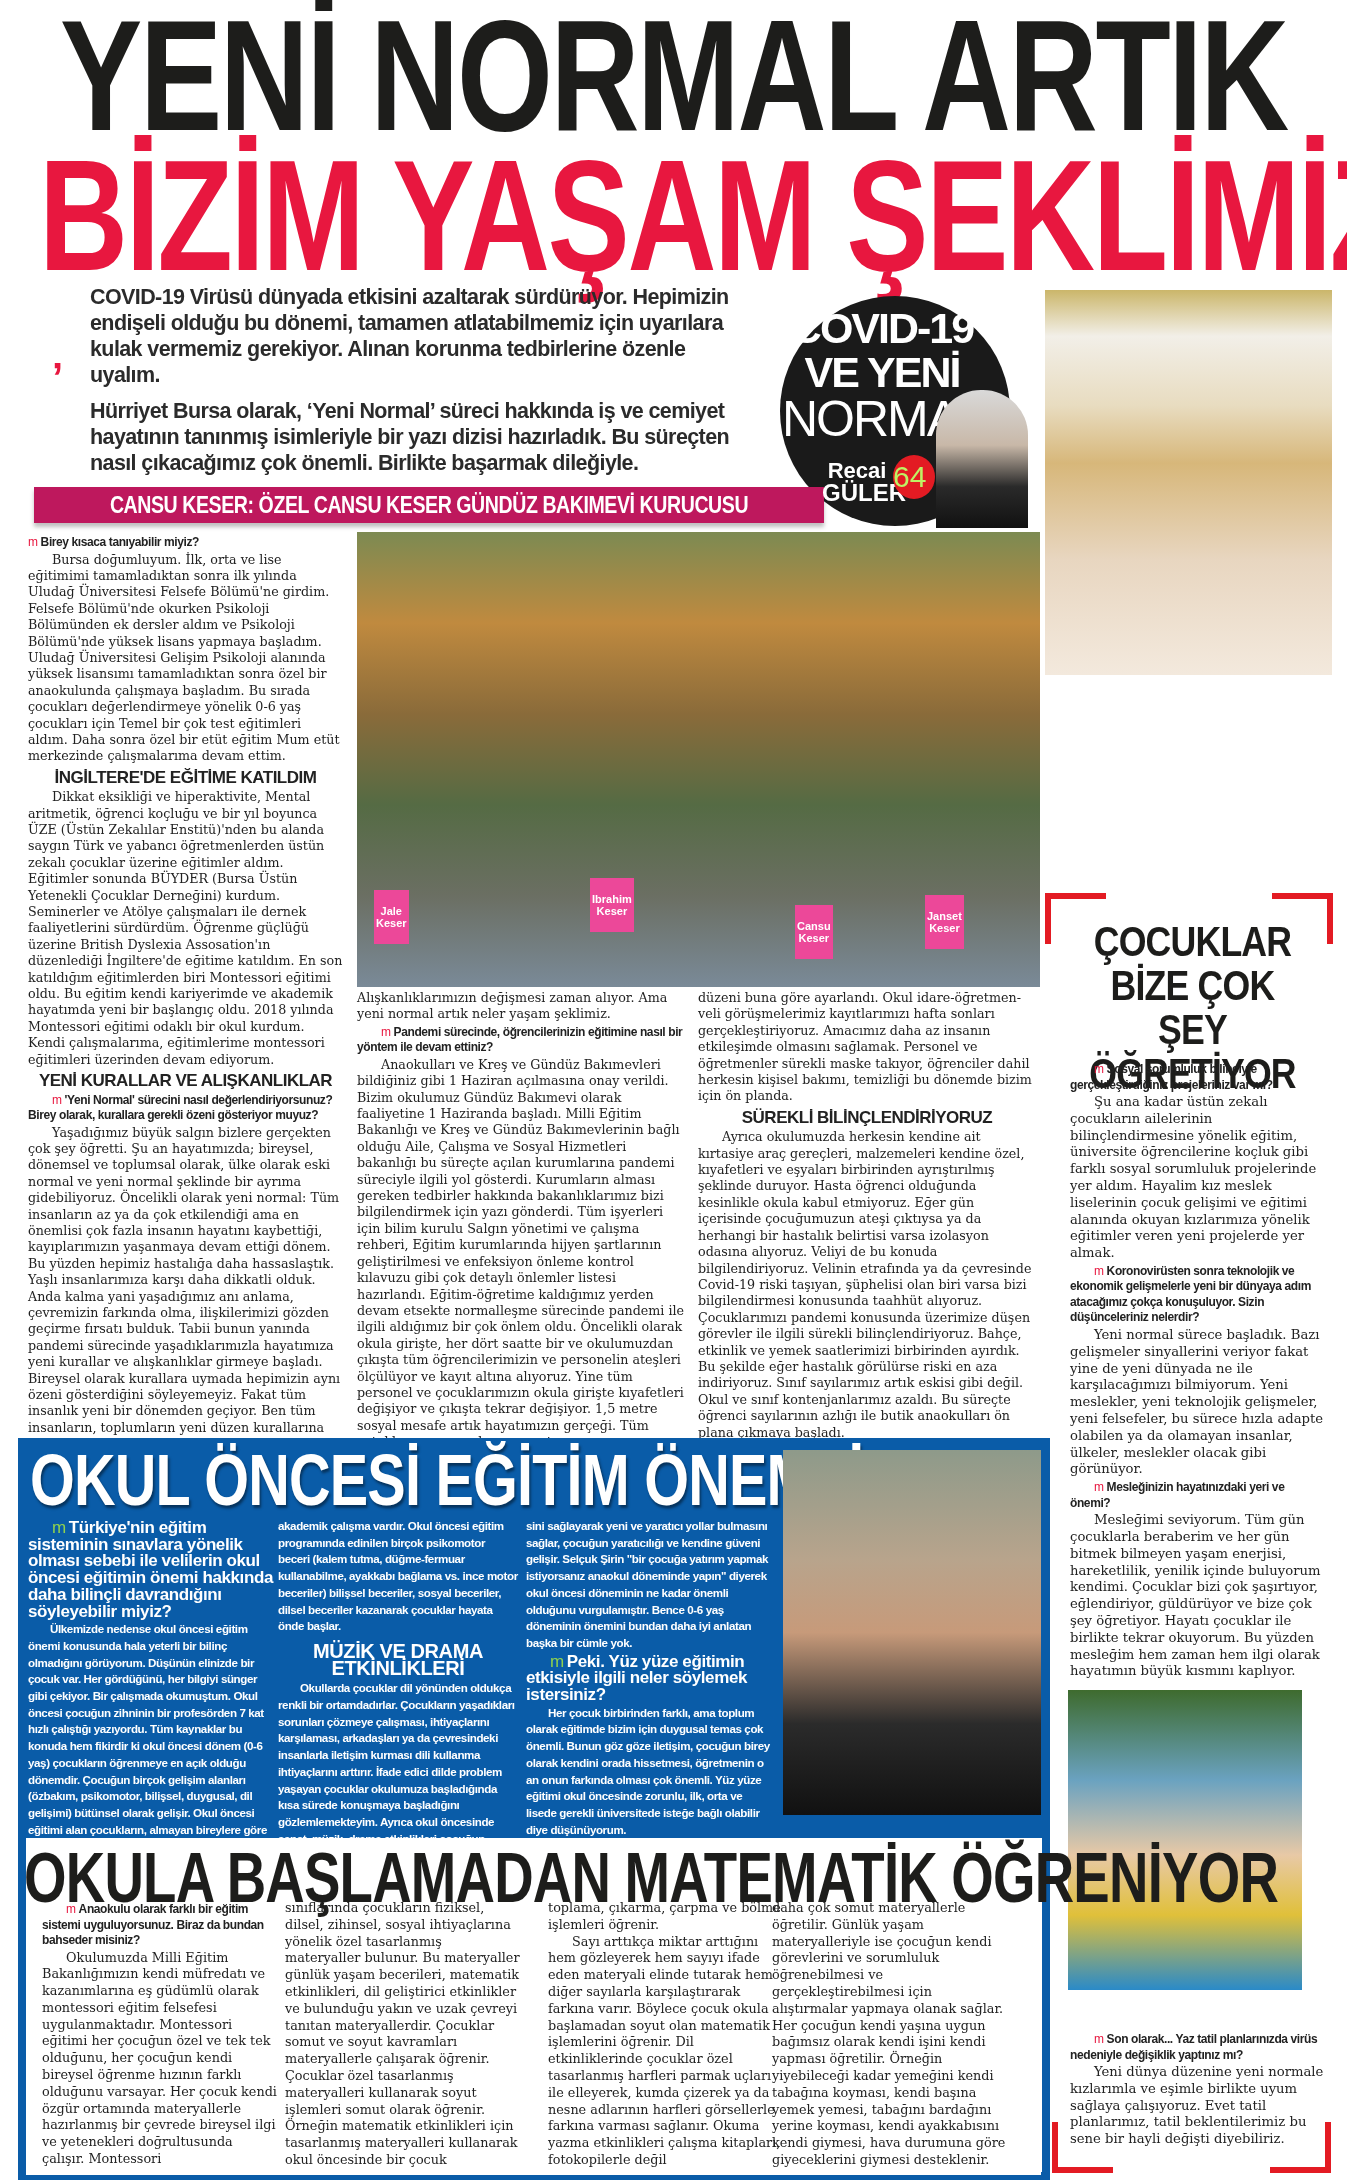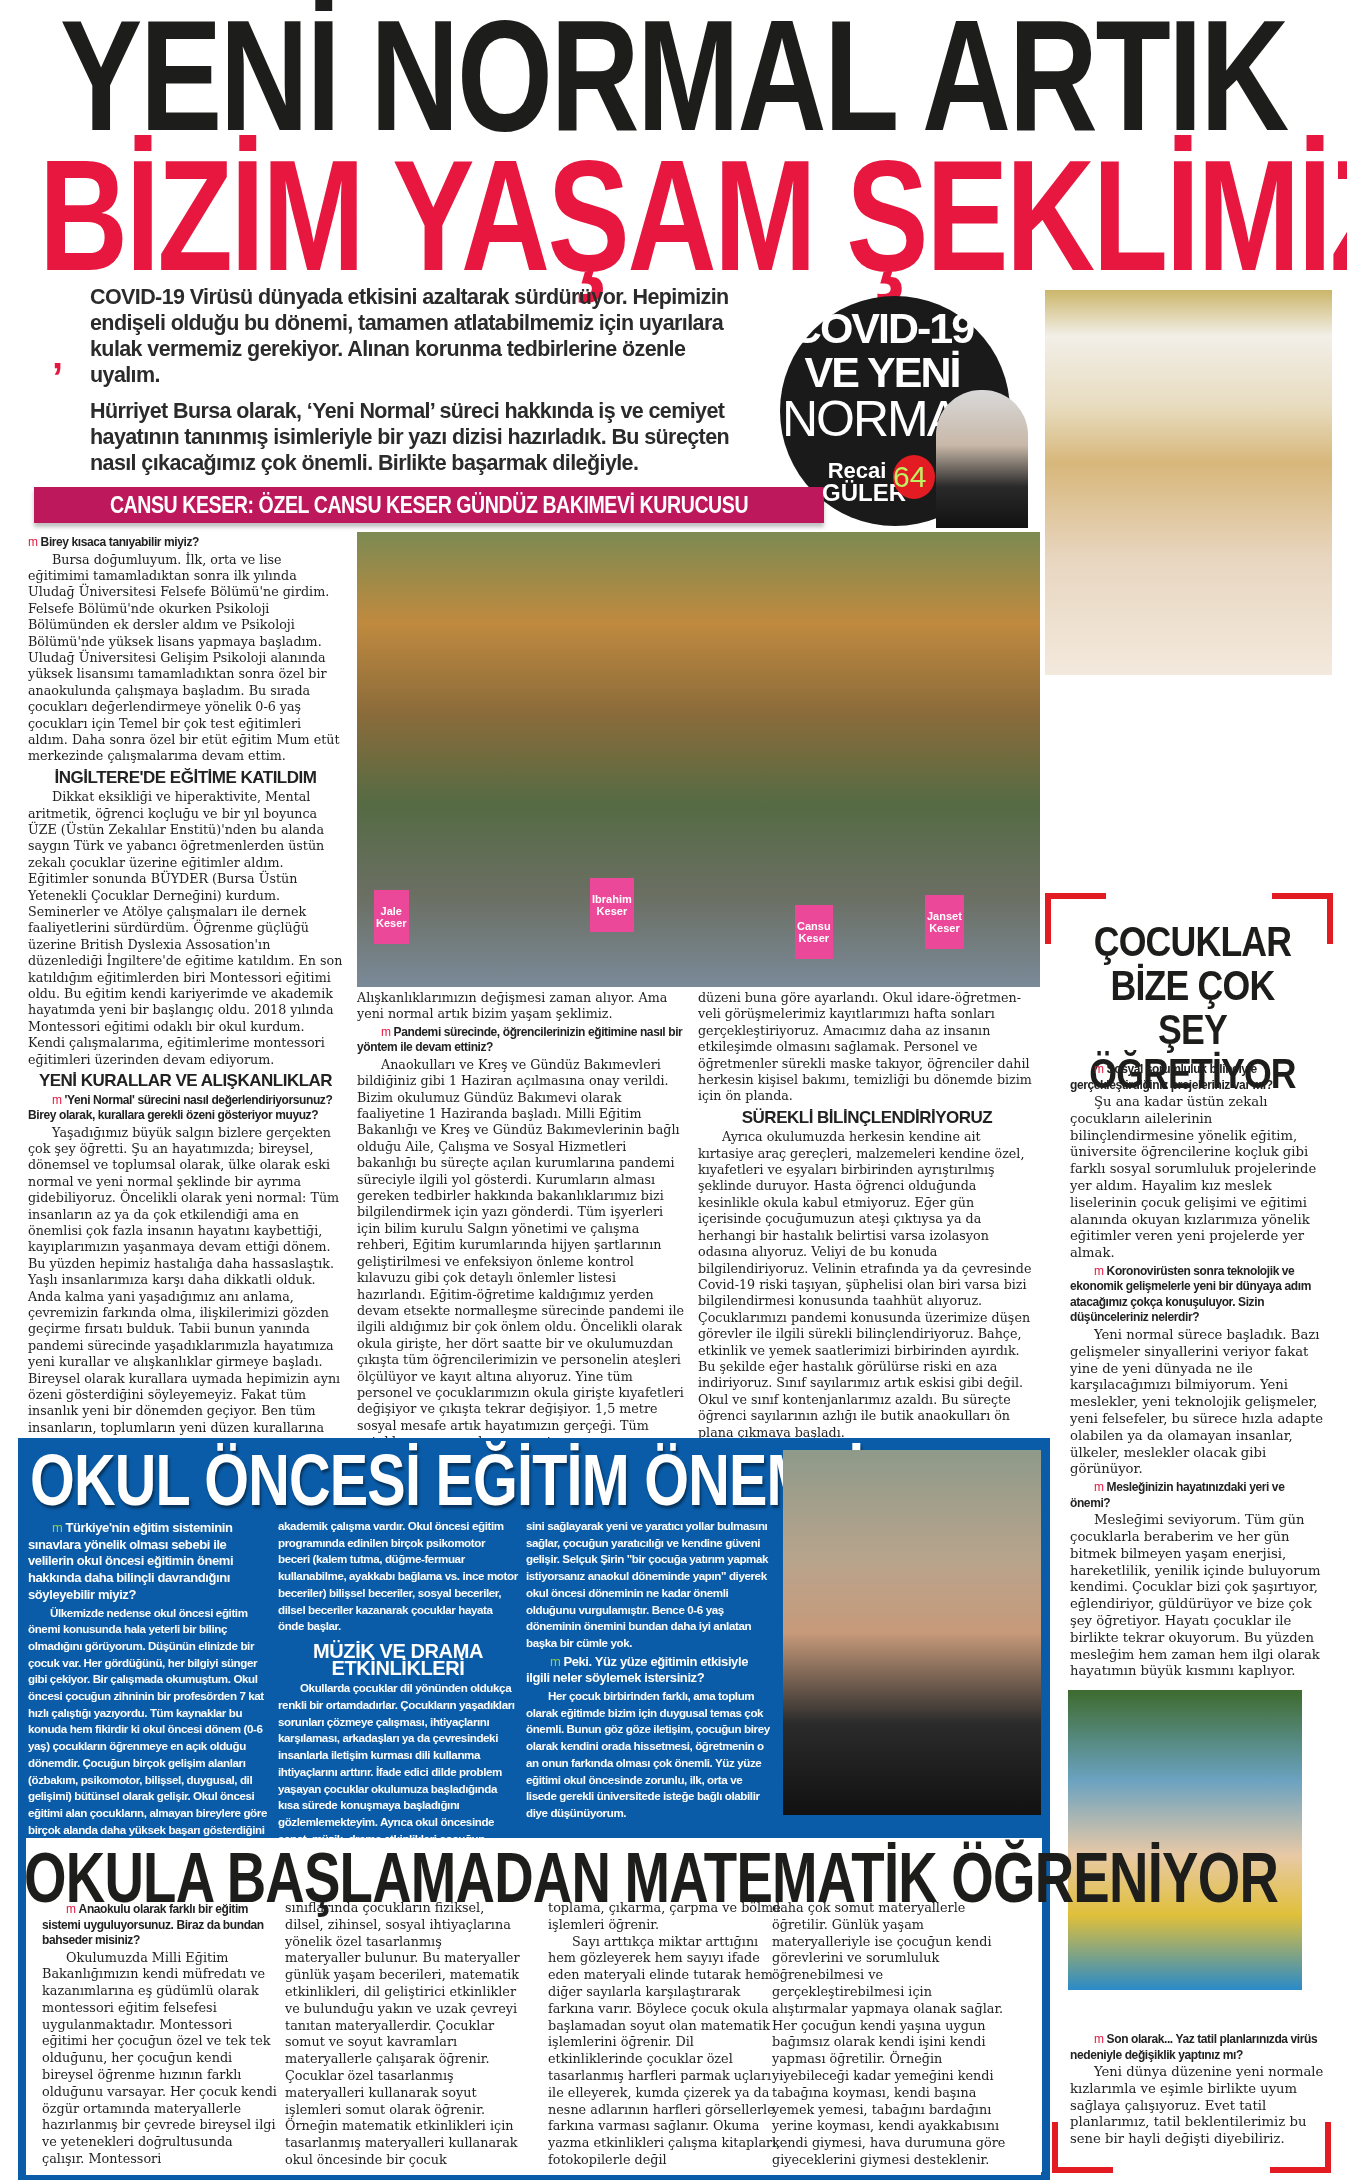--- a/index.html
+++ b/index.html
@@ -29,21 +29,21 @@
   .col p { margin:0; text-indent:24px; }
   .q { font-family:"Liberation Sans", sans-serif; font-weight:bold; font-size:12px; line-height:15.5px; letter-spacing:-0.4px; margin:2px 0 1px 0; text-indent:24px; }
   .q .m { color:#e8173f; font-weight:normal; margin-right:3px; }
   .sub { font-family:"Liberation Sans", sans-serif; font-weight:900; font-size:17px; text-align:center; margin:5px 0 3px 0; letter-spacing:-0.5px; }
   .side-box-corner { border-color:#e31b23; border-style:solid; width:55px; height:45px; }
   .side-head { left:1060px; top:920px; width:265px; text-align:center; font-family:"Liberation Sans", sans-serif; font-weight:900; font-size:42px; line-height:44px; color:#1d1d1b; letter-spacing:-1px; transform:scaleX(0.85); }
   .blue-box { left:18px; top:1438px; width:1032px; height:400px; background:#0a5ca8; }
   .blue-head { left:-60px; top:1440px; width:900px; font-family:"Liberation Sans", sans-serif; font-weight:900; color:#fff; font-size:72px; line-height:80px; text-align:center; transform:scaleX(0.8); text-shadow:2px 3px 3px rgba(0,0,0,.45); letter-spacing:-1px; white-space:nowrap; }
   .blue-col { color:#fff; font-family:"Liberation Sans", sans-serif; font-weight:bold; font-size:11.6px; line-height:16.7px; letter-spacing:-0.4px; }
   .blue-col p { margin:0; text-indent:22px; }
-  .blue-col .q { font-size:13px; line-height:16.7px; }
+  .blue-col .q { font-size:17px; line-height:16.7px; }
   .blue-col .q .m { color:#8fd14f; }
   .blue-sub { font-family:"Liberation Sans", sans-serif; font-weight:900; color:#fff; font-size:20px; text-align:center; margin:8px 0 4px 0; }
   .woman-photo { left:783px; top:1450px; width:258px; height:365px; background:linear-gradient(180deg,#8e9a8a 0%,#b8a48c 30%,#c79a7a 50%,#2b2b2b 75%,#111 100%); }
   .white-box { left:26px; top:1840px; width:1015px; height:335px; background:#fff; }
   .white-head { left:-120px; top:1846px; width:1310px; font-family:"Liberation Sans", sans-serif; font-weight:900; color:#1d1d1b; font-size:70px; line-height:64px; text-align:center; transform:scaleX(0.78); letter-spacing:-1px; white-space:nowrap; }
   .blue-bottom-border { left:18px; top:1838px; width:1032px; height:342px; border:8px solid #0a5ca8; border-top:0; box-sizing:border-box; }
   .girl-photo { left:1068px; top:1690px; width:234px; height:300px; background:linear-gradient(180deg,#3e6b2e 0%,#6aa2c0 30%,#e8c9a6 55%,#e0c03a 75%,#2a8ac8 100%); }
 </style>
 </head>
 <body>
@@ -98,21 +98,21 @@
   <div class="q" style="text-indent:0"><span class="m">m</span><span>Birey kısaca tanıyabilir miyiz?</span></div>
   <p>Bursa doğumluyum. İlk, orta ve lise eğitimimi tamamladıktan sonra ilk yılında Uludağ Üniversitesi Felsefe Bölümü'ne girdim. Felsefe Bölümü'nde okurken Psikoloji Bölümünden ek dersler aldım ve Psikoloji Bölümü'nde yüksek lisans yapmaya başladım. Uludağ Üniversitesi Gelişim Psikoloji alanında yüksek lisansımı tamamladıktan sonra özel bir anaokulunda çalışmaya başladım. Bu sırada çocukları değerlendirmeye yönelik 0-6 yaş çocukları için Temel bir çok test eğitimleri aldım. Daha sonra özel bir etüt eğitim Mum etüt merkezinde çalışmalarıma devam ettim.</p>
   <div class="sub">İNGİLTERE'DE EĞİTİME KATILDIM</div>
   <p>Dikkat eksikliği ve hiperaktivite, Mental aritmetik, öğrenci koçluğu ve bir yıl boyunca ÜZE (Üstün Zekalılar Enstitü)'nden bu alanda saygın Türk ve yabancı öğretmenlerden üstün zekalı çocuklar üzerine eğitimler aldım. Eğitimler sonunda BÜYDER (Bursa Üstün Yetenekli Çocuklar Derneğini) kurdum. Seminerler ve Atölye çalışmaları ile dernek faaliyetlerini sürdürdüm. Öğrenme güçlüğü üzerine British Dyslexia Assosation'ın düzenlediği İngiltere'de eğitime katıldım. En son katıldığım eğitimlerden biri Montessori eğitimi oldu. Bu eğitim kendi kariyerimde ve akademik hayatımda yeni bir başlangıç oldu. 2018 yılında Montessori eğitimi odaklı bir okul kurdum. Kendi çalışmalarıma, eğitimlerime montessori eğitimleri üzerinden devam ediyorum.</p>
   <div class="sub">YENİ KURALLAR VE ALIŞKANLIKLAR</div>
   <div class="q"><span class="m">m</span><span>'Yeni Normal' sürecini nasıl değerlendiriyorsunuz? Birey olarak, kurallara gerekli özeni gösteriyor muyuz?</span></div>
   <p>Yaşadığımız büyük salgın bizlere gerçekten çok şey öğretti. Şu an hayatımızda; bireysel, dönemsel ve toplumsal olarak, ülke olarak eski normal ve yeni normal şeklinde bir ayrıma gidebiliyoruz. Öncelikli olarak yeni normal: Tüm insanların az ya da çok etkilendiği ama en önemlisi çok fazla insanın hayatını kaybettiği, kayıplarımızın yaşanmaya devam ettiği dönem. Bu yüzden hepimiz hastalığa daha hassaslaştık. Yaşlı insanlarımıza karşı daha dikkatli olduk. Anda kalma yani yaşadığımız anı anlama, çevremizin farkında olma, ilişkilerimizi gözden geçirme fırsatı bulduk. Tabii bunun yanında pandemi sürecinde yaşadıklarımızla hayatımıza yeni kurallar ve alışkanlıklar girmeye başladı. Bireysel olarak kurallara uymada hepimizin aynı özeni gösterdiğini söyleyemeyiz. Fakat tüm insanlık yeni bir dönemden geçiyor. Ben tüm insanların, toplumların yeni düzen kurallarına hemen ya da yavaş yavaş uyum sağlayacağını, sağlamak zorunda kalacağını düşünüyorum.</p>
 </div>
 
 <div class="abs col" style="left:357px;top:990px;width:330px;">
-  <p style="text-indent:0">Alışkanlıklarımızın değişmesi zaman alıyor. Ama yeni normal artık bizim yaşam şeklimiz.</p>
+  <p style="text-indent:0">Alışkanlıklarımızın değişmesi zaman alıyor. Ama yeni normal artık neler yaşam şeklimiz.</p>
   <div class="q"><span class="m">m</span><span>Pandemi sürecinde, öğrencilerinizin eğitimine nasıl bir yöntem ile devam ettiniz?</span></div>
   <p>Anaokulları ve Kreş ve Gündüz Bakımevleri bildiğiniz gibi 1 Haziran açılmasına onay verildi. Bizim okulumuz Gündüz Bakımevi olarak faaliyetine 1 Haziranda başladı. Milli Eğitim Bakanlığı ve Kreş ve Gündüz Bakımevlerinin bağlı olduğu Aile, Çalışma ve Sosyal Hizmetleri bakanlığı bu süreçte açılan kurumlarına pandemi süreciyle ilgili yol gösterdi. Kurumların alması gereken tedbirler hakkında bakanlıklarımız bizi bilgilendirmek için yazı gönderdi. Tüm işyerleri için bilim kurulu Salgın yönetimi ve çalışma rehberi, Eğitim kurumlarında hijyen şartlarının geliştirilmesi ve enfeksiyon önleme kontrol kılavuzu gibi çok detaylı önlemler listesi hazırlandı. Eğitim-öğretime kaldığımız yerden devam etsekte normalleşme sürecinde pandemi ile ilgili aldığımız bir çok önlem oldu. Öncelikli olarak okula girişte, her dört saatte bir ve okulumuzdan çıkışta tüm öğrencilerimizin ve personelin ateşleri ölçülüyor ve kayıt altına alıyoruz. Yine tüm personel ve çocuklarımızın okula girişte kıyafetleri değişiyor ve çıkışta tekrar değişiyor. 1,5 metre sosyal mesafe artık hayatımızın gerçeği. Tüm yataklarımız, masalarımızın oturma</p>
 </div>
 
 <div class="abs col" style="left:698px;top:990px;width:338px;">
   <p style="text-indent:0">düzeni buna göre ayarlandı. Okul idare-öğretmen-veli görüşmelerimiz kayıtlarımızı hafta sonları gerçekleştiriyoruz. Amacımız daha az insanın etkileşimde olmasını sağlamak. Personel ve öğretmenler sürekli maske takıyor, öğrenciler dahil herkesin kişisel bakımı, temizliği bu dönemde bizim için ön planda.</p>
   <div class="sub">SÜREKLİ BİLİNÇLENDİRİYORUZ</div>
   <p>Ayrıca okulumuzda herkesin kendine ait kırtasiye araç gereçleri, malzemeleri kendine özel, kıyafetleri ve eşyaları birbirinden ayrıştırılmış şeklinde duruyor. Hasta öğrenci olduğunda kesinlikle okula kabul etmiyoruz. Eğer gün içerisinde çocuğumuzun ateşi çıktıysa ya da herhangi bir hastalık belirtisi varsa izolasyon odasına alıyoruz. Veliyi de bu konuda bilgilendiriyoruz. Velinin etrafında ya da çevresinde Covid-19 riski taşıyan, şüphelisi olan biri varsa bizi bilgilendirmesi konusunda taahhüt alıyoruz. Çocuklarımızı pandemi konusunda üzerimize düşen görevler ile ilgili sürekli bilinçlendiriyoruz. Bahçe, etkinlik ve yemek saatlerimizi birbirinden ayırdık. Bu şekilde eğer hastalık görülürse riski en aza indiriyoruz. Sınıf sayılarımız artık eskisi gibi değil. Okul ve sınıf kontenjanlarımız azaldı. Bu süreçte öğrenci sayılarının azlığı ile butik anaokulları ön plana çıkmaya başladı.</p>
 </div>
 

